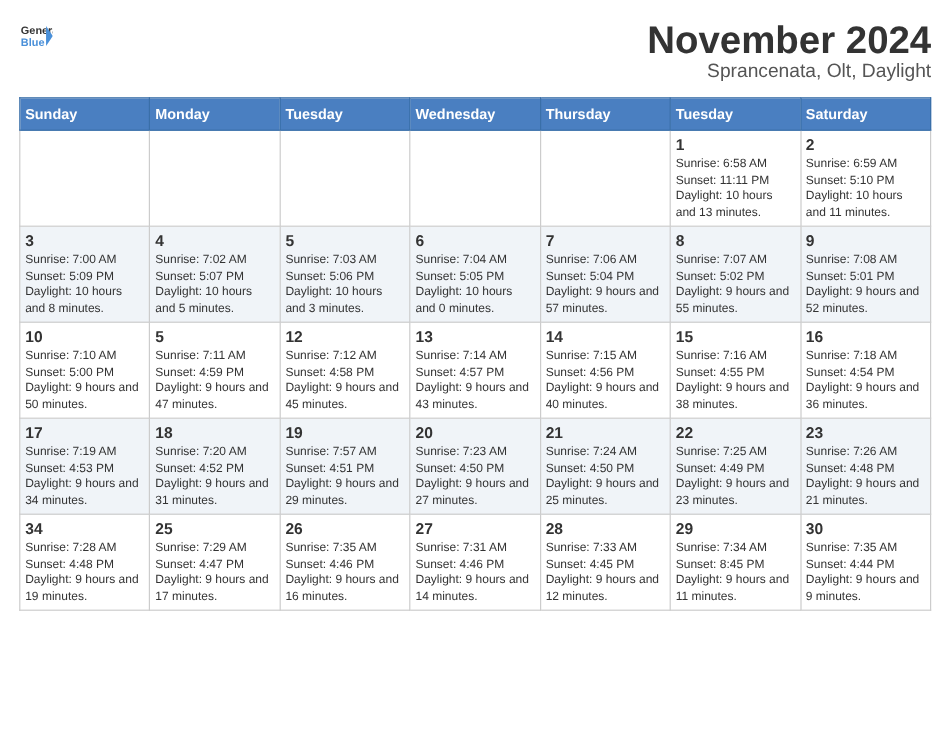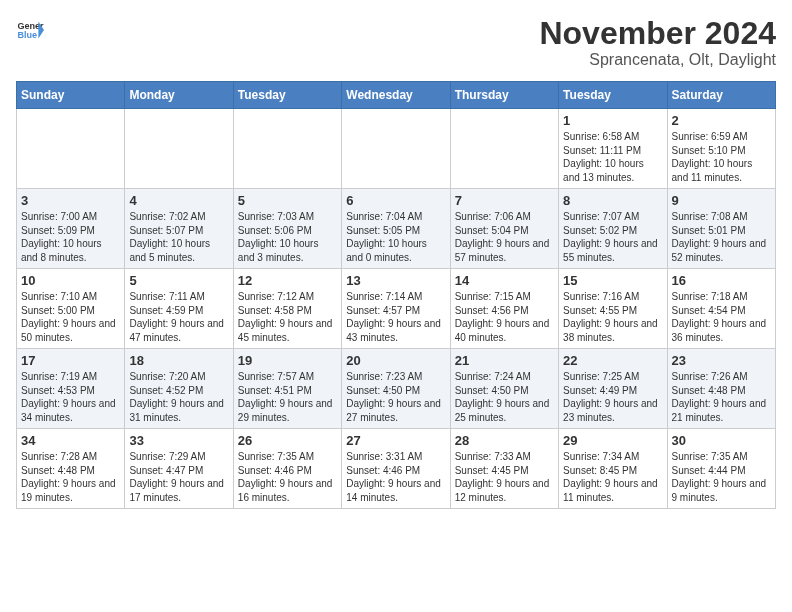--- a/index.html
+++ b/index.html
@@ -264,34 +264,34 @@
         </td>
       </tr>
       <tr>
         <td>
           <span class="day-number">34</span>
           <div class="day-info">Sunrise: 7:28 AM
 Sunset: 4:48 PM
 Daylight: 9 hours and 19 minutes.</div>
         </td>
         <td>
-          <span class="day-number">33</span>
+          <span class="day-number">25</span>
           <div class="day-info">Sunrise: 7:29 AM
 Sunset: 4:47 PM
 Daylight: 9 hours and 17 minutes.</div>
         </td>
         <td>
           <span class="day-number">26</span>
           <div class="day-info">Sunrise: 7:35 AM
 Sunset: 4:46 PM
 Daylight: 9 hours and 16 minutes.</div>
         </td>
         <td>
           <span class="day-number">27</span>
-          <div class="day-info">Sunrise: 3:31 AM
+          <div class="day-info">Sunrise: 7:31 AM
 Sunset: 4:46 PM
 Daylight: 9 hours and 14 minutes.</div>
         </td>
         <td>
           <span class="day-number">28</span>
           <div class="day-info">Sunrise: 7:33 AM
 Sunset: 4:45 PM
 Daylight: 9 hours and 12 minutes.</div>
         </td>
         <td>

